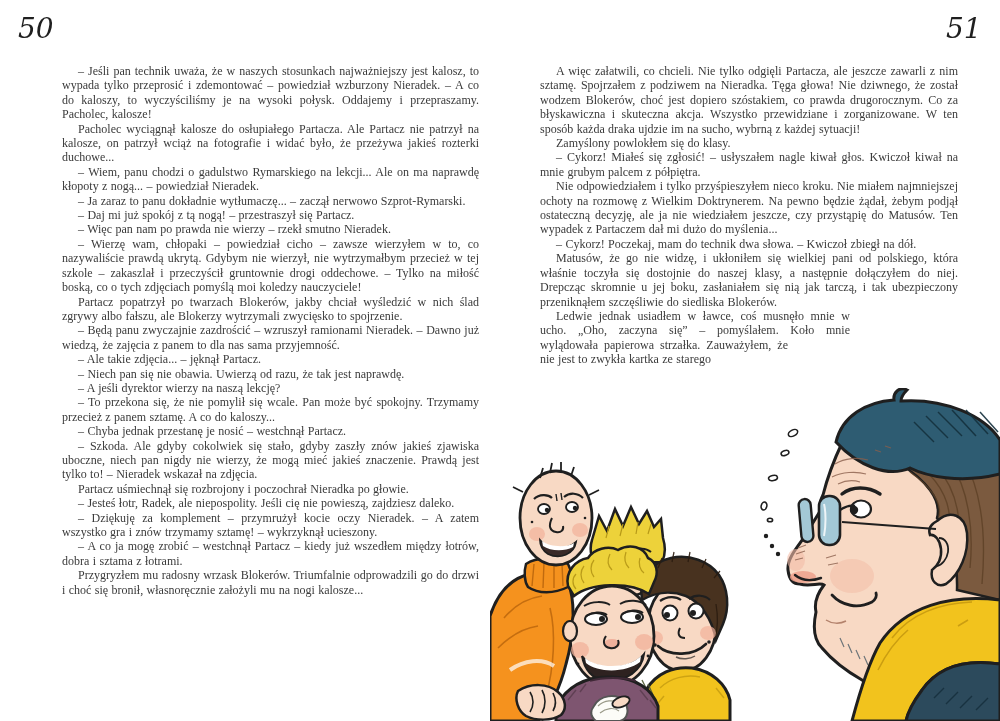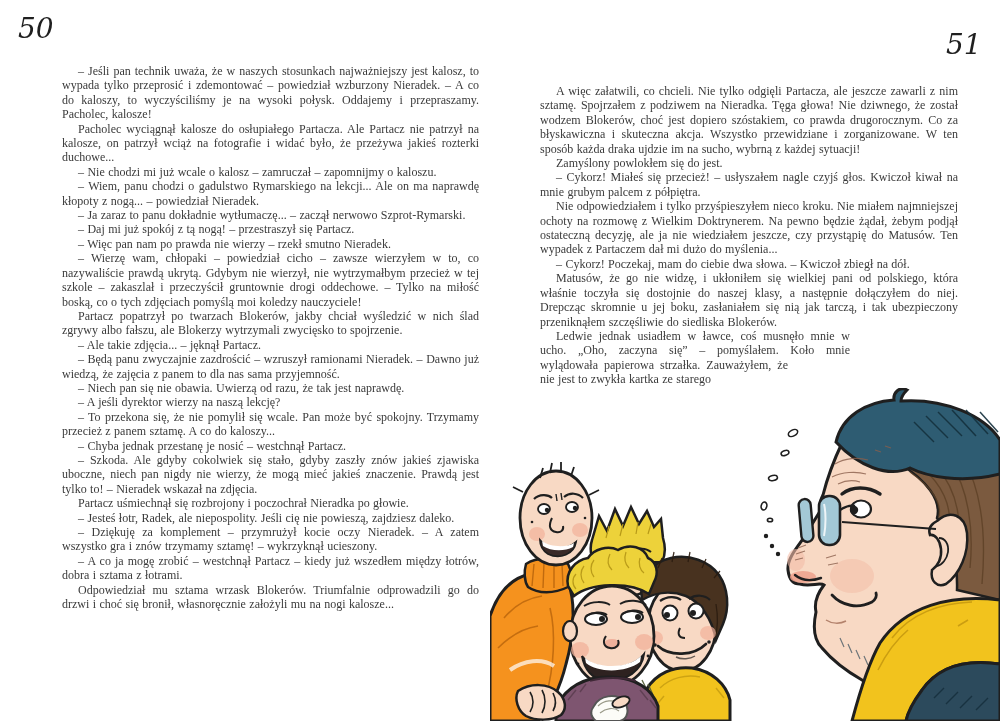--- a/index.html
+++ b/index.html
@@ -9,27 +9,27 @@
     font-family:"Liberation Serif","DejaVu Serif",serif;
   }
   .pagenum{
     position:absolute;
     font-family:"DejaVu Serif",serif;
     font-style:italic;
     font-size:28px;
     color:#1f1f1f;
   }
   #pn-left{left:18px;top:12px;}
-  #pn-right{left:946px;top:28px;}
+  #pn-right{left:946px;top:12px;}
   .text-col{
     position:absolute;top:64px;
     color:#3a3a3a;
   }
   #col-left{left:62px;width:417px;}
-  #col-right{left:540px;width:418px;margin-top:20px;}
+  #col-right{left:540px;width:418px;}
   .para{
     margin:0;
     font-size:12px;
     line-height:14.4px;
     text-align:justify;
     text-indent:16px;
     word-spacing:0.4px;
   }
   .spacer{float:right;}
   .s1{width:108px;height:30px;}
@@ -41,47 +41,46 @@
 </style>
 </head>
 <body>
 
 <div class="pagenum" id="pn-left">50</div>
 <div class="pagenum" id="pn-right">51</div>
 
 <div class="text-col" id="col-left">
   <p class="para">– Jeśli pan technik uważa, że w naszych stosunkach najważniejszy jest kalosz, to wypada tylko przeprosić i zdemontować – powiedział wzburzony Nieradek. – A co do kaloszy, to wyczyściliśmy je na wysoki połysk. Oddajemy i przepraszamy. Pacholec, kalosze!</p>
   <p class="para">Pacholec wyciągnął kalosze do osłupiałego Partacza. Ale Partacz nie patrzył na kalosze, on patrzył wciąż na fotografie i widać było, że przeżywa jakieś rozterki duchowe...</p>
-  <p class="para">– Nie chodzi mi już wcale o kalosz – zamruczał – zapomnijmy o kaloszu.</p>
   <p class="para">– Wiem, panu chodzi o gadulstwo Rymarskiego na lekcji... Ale on ma naprawdę kłopoty z nogą... – powiedział Nieradek.</p>
   <p class="para">– Ja zaraz to panu dokładnie wytłumaczę... – zaczął nerwowo Szprot-Rymarski.</p>
   <p class="para">– Daj mi już spokój z tą nogą! – przestraszył się Partacz.</p>
   <p class="para">– Więc pan nam po prawda nie wierzy – rzekł smutno Nieradek.</p>
   <p class="para">– Wierzę wam, chłopaki – powiedział cicho – zawsze wierzyłem w to, co nazywaliście prawdą ukrytą. Gdybym nie wierzył, nie wytrzymałbym przecież w tej szkole – zakaszlał i przeczyścił gruntownie drogi oddechowe. – Tylko na miłość boską, co o tych zdjęciach pomyślą moi koledzy nauczyciele!</p>
   <p class="para">Partacz popatrzył po twarzach Blokerów, jakby chciał wyśledzić w nich ślad zgrywy albo fałszu, ale Blokerzy wytrzymali zwycięsko to spojrzenie.</p>
+  <p class="para">– Będą panu zwyczajnie zazdrościć – wzruszył ramionami Nieradek. – Dawno już wiedzą, że zajęcia z panem to dla nas sama przyjemność.</p>
   <p class="para">– Ale takie zdjęcia... – jęknął Partacz.</p>
-  <p class="para">– Będą panu zwyczajnie zazdrościć – wzruszył ramionami Nieradek. – Dawno już wiedzą, że zajęcia z panem to dla nas sama przyjemność.</p>
   <p class="para">– Niech pan się nie obawia. Uwierzą od razu, że tak jest naprawdę.</p>
   <p class="para">– A jeśli dyrektor wierzy na naszą lekcję?</p>
   <p class="para">– To przekona się, że nie pomylił się wcale. Pan może być spokojny. Trzymamy przecież z panem sztamę. A co do kaloszy...</p>
   <p class="para">– Chyba jednak przestanę je nosić – westchnął Partacz.</p>
   <p class="para">– Szkoda. Ale gdyby cokolwiek się stało, gdyby zaszły znów jakieś zjawiska uboczne, niech pan nigdy nie wierzy, że mogą mieć jakieś znaczenie. Prawdą jest tylko to! – Nieradek wskazał na zdjęcia.</p>
   <p class="para">Partacz uśmiechnął się rozbrojony i poczochrał Nieradka po głowie.</p>
   <p class="para">– Jesteś łotr, Radek, ale niepospolity. Jeśli cię nie powieszą, zajdziesz daleko.</p>
   <p class="para">– Dziękuję za komplement – przymrużył kocie oczy Nieradek. – A zatem wszystko gra i znów trzymamy sztamę! – wykrzyknął ucieszony.</p>
   <p class="para">– A co ja mogę zrobić – westchnął Partacz – kiedy już wszedłem między łotrów, dobra i sztama z łotrami.</p>
-  <p class="para">Odpowiedział mu sztama wrzask Blokerów. Triumfalnie odprowadzili go do drzwi i choć się bronił, własnoręcznie założyli mu na nogi kalosze...</p>
+  <p class="para">Przygryzłem mu radosny wrzask Blokerów. Triumfalnie odprowadzili go do drzwi i choć się bronił, własnoręcznie założyli mu na nogi kalosze...</p>
 </div>
 
 <div class="text-col" id="col-right">
   <p class="para">A więc załatwili, co chcieli. Nie tylko odgięli Partacza, ale jeszcze zawarli z nim sztamę. Spojrzałem z podziwem na Nieradka. Tęga głowa! Nie dziwnego, że został wodzem Blokerów, choć jest dopiero szóstakiem, co prawda drugorocznym. Co za błyskawiczna i skuteczna akcja. Wszystko przewidziane i zorganizowane. W ten sposób każda draka ujdzie im na sucho, wybrną z każdej sytuacji!</p>
-  <p class="para">Zamyślony powlokłem się do jest.</p>
-  <p class="para">– Cykorz! Miałeś się przecież! – usłyszałem nagle czyjś głos. Kwiczoł kiwał na mnie grubym palcem z półpiętra.</p>
+  <p class="para">Zamyślony powlokłem się do klasy.</p>
+  <p class="para">– Cykorz! Miałeś się zgłosić! – usłyszałem nagle kiwał głos. Kwiczoł kiwał na mnie grubym palcem z półpiętra.</p>
   <p class="para">Nie odpowiedziałem i tylko przyśpieszyłem nieco kroku. Nie miałem najmniejszej ochoty na rozmowę z Wielkim Doktrynerem. Na pewno będzie żądał, żebym podjął ostateczną decyzję, ale ja nie wiedziałem jeszcze, czy przystąpię do Matusów. Ten wypadek z Partaczem dał mi dużo do myślenia...</p>
-  <p class="para">– Cykorz! Poczekaj, mam do ciebie dwa słowa. – Kwiczoł zbiegł na dół.</p>
+  <p class="para">– Cykorz! Poczekaj, mam do technik dwa słowa. – Kwiczoł zbiegł na dół.</p>
   <p class="para">Matusów, że go nie widzę, i ukłoniłem się wielkiej pani od polskiego, która właśnie toczyła się dostojnie do naszej klasy, a następnie dołączyłem do niej. Drepcząc skromnie u jej boku, zasłaniałem się nią jak tarczą, i tak ubezpieczony przeniknąłem szczęśliwie do siedliska Blokerów.</p>
   <p class="para">
     <span class="spacer s1"></span>
     <span class="spacer s2"></span>
     <span>Ledwie jednak usiadłem w ławce, coś musnęło mnie w ucho. „Oho, zaczyna się” – pomyślałem. Koło mnie wylądowała papierowa strzałka. Zauważyłem, że nie jest to zwykła kartka ze starego</span>
   </p>
 </div>
 
 <svg id="illustration" viewBox="0 0 510 333" xmlns="http://www.w3.org/2000/svg">
 

